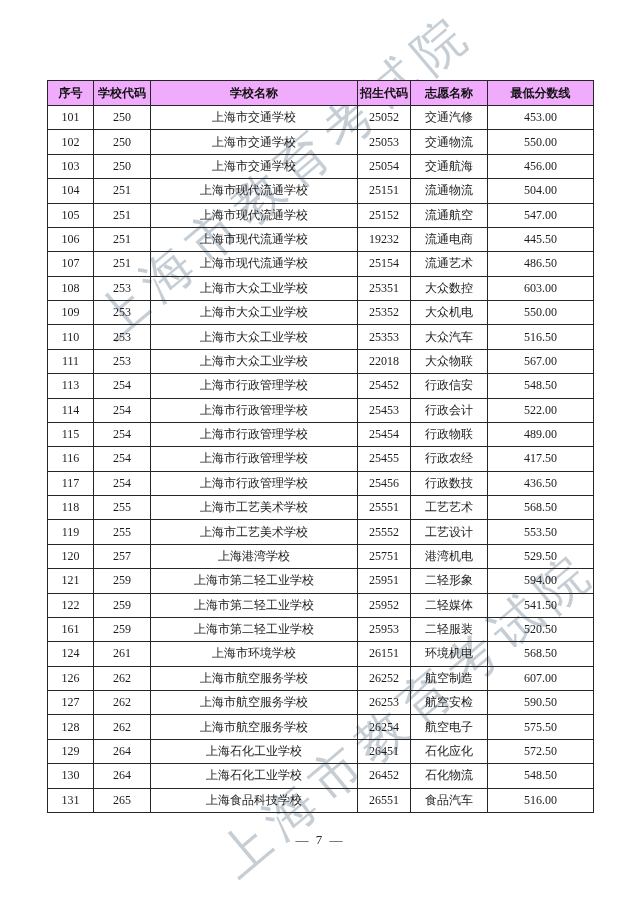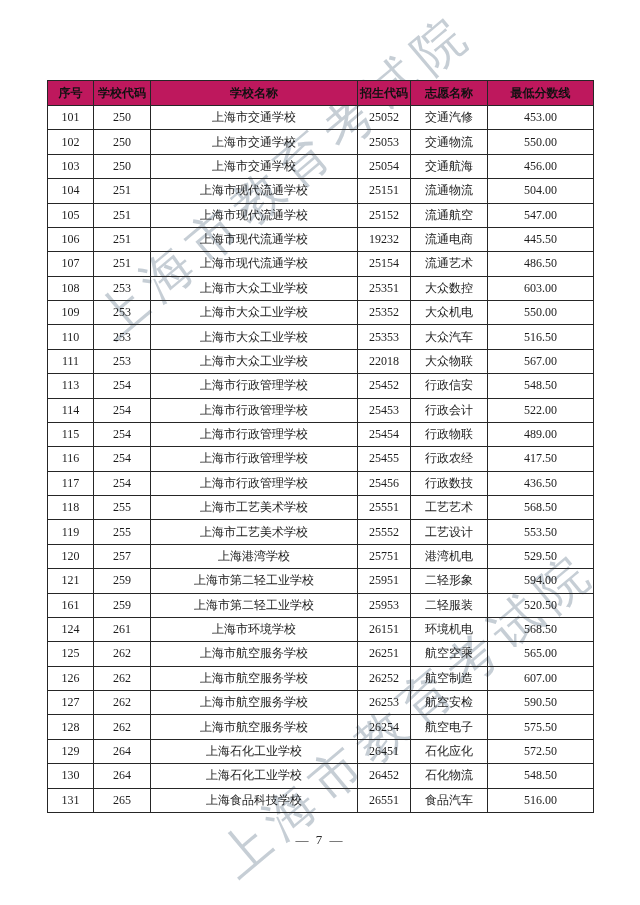--- a/index.html
+++ b/index.html
@@ -49,21 +49,21 @@
     vertical-align: middle;
     padding: 0;
     font-size: 12px;
     overflow: hidden;
     white-space: nowrap;
   }
   table.score-table thead tr {
     height: 25px;
   }
   table.score-table th {
-    background: #be185d;
+    background: #f0abfc;
     font-weight: bold;
     color: #111111;
   }
   table.score-table td {
     background: transparent;
     color: #1c1c1c;
   }
   .page-footer {
     position: absolute;
     left: 0;
@@ -259,44 +259,44 @@
         </tr>
         <tr>
           <td>121</td>
           <td>259</td>
           <td>上海市第二轻工业学校</td>
           <td>25951</td>
           <td>二轻形象</td>
           <td>594.00</td>
         </tr>
         <tr>
+          <td>122</td>
+          <td>259</td>
+          <td>上海市第二轻工业学校</td>
+          <td>25952</td>
+          <td>二轻媒体</td>
+          <td>541.50</td>
+        </tr>
+        <tr>
           <td>161</td>
           <td>259</td>
           <td>上海市第二轻工业学校</td>
           <td>25953</td>
           <td>二轻服装</td>
           <td>520.50</td>
         </tr>
         <tr>
           <td>124</td>
           <td>261</td>
           <td>上海市环境学校</td>
           <td>26151</td>
           <td>环境机电</td>
           <td>568.50</td>
         </tr>
         <tr>
-          <td>125</td>
-          <td>262</td>
-          <td>上海市航空服务学校</td>
-          <td>26251</td>
-          <td>航空空乘</td>
-          <td>565.00</td>
-        </tr>
-        <tr>
           <td>126</td>
           <td>262</td>
           <td>上海市航空服务学校</td>
           <td>26252</td>
           <td>航空制造</td>
           <td>607.00</td>
         </tr>
         <tr>
           <td>127</td>
           <td>262</td>

